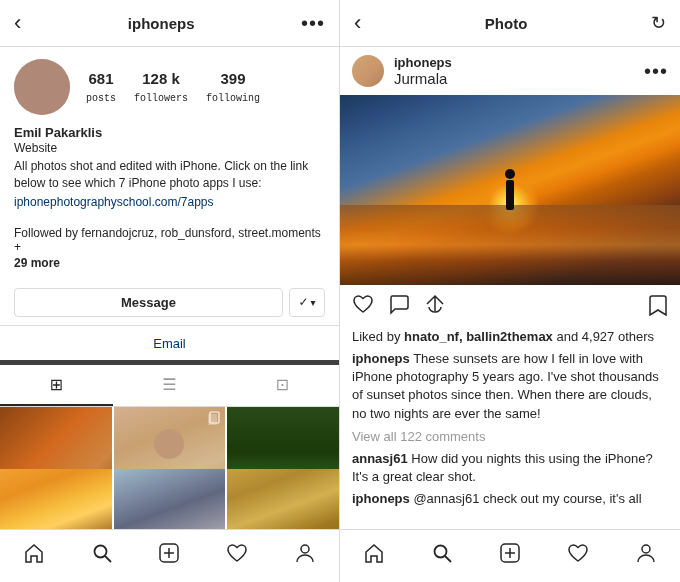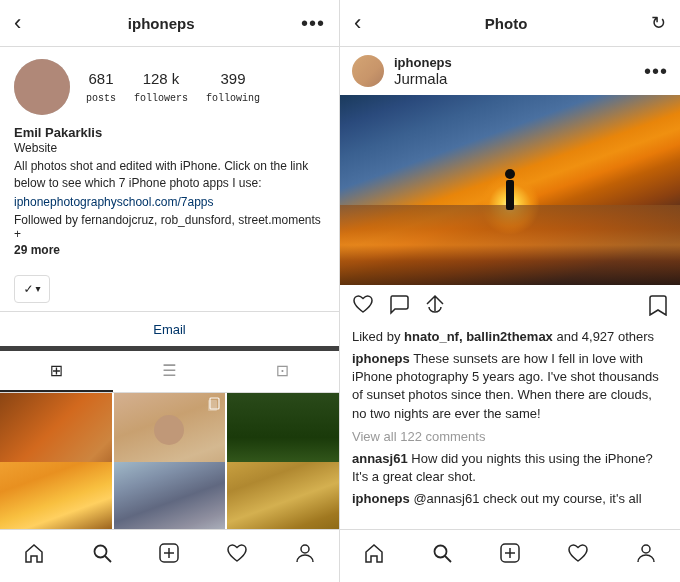--- a/index.html
+++ b/index.html
@@ -67,21 +67,21 @@
     }
     .stats {
       display: flex;
       gap: 18px;
     }
     .stat-item {
       text-align: center;
     }
     .stat-number {
       font-size: 15px;
-      font-weight: 400;
+      font-weight: 700;
       color: #262626;
       display: block;
     }
     .stat-label {
       font-size: 10px;
       color: #262626;
       font-family: Liberation Mono, monospace;
     }
     .profile-name {
       font-size: 13px;
@@ -96,21 +96,21 @@
     }
     .profile-bio {
       font-size: 12px;
       color: #262626;
       line-height: 1.4;
       margin-bottom: 3px;
     }
     .profile-link {
       font-size: 12px;
       color: #003569;
-      margin-bottom: 4px;
+      margin-bottom: 17px;
       display: block;
     }
     .profile-followed {
       font-size: 12px;
       color: #262626;
       margin-bottom: 2px;
     }
     .profile-more {
       font-size: 12px;
       color: #262626;
@@ -485,20 +485,21 @@
     <div class="profile-website">Website</div>
     <div class="profile-bio">All photos shot and edited with iPhone. Click on the link below to see which 7 iPhone photo apps I use:</div>
     <a class="profile-link">iphonephotographyschool.com/7apps</a>
     <div class="profile-followed">
       <span>Followed by fernandojcruz, rob_dunsford, street.moments +</span>
     </div>
     <div class="profile-more">29 more</div>
   </div>
 
   <div class="action-buttons">
+    <button class="btn-message">Message</button>
     <div class="btn-follow-icon">
       <span class="checkmark">✓</span>
       <span class="chevron">▾</span>
     </div>
   </div>
 
   <div class="email-section">
     <span class="email-link">Email</span>
   </div>
 

